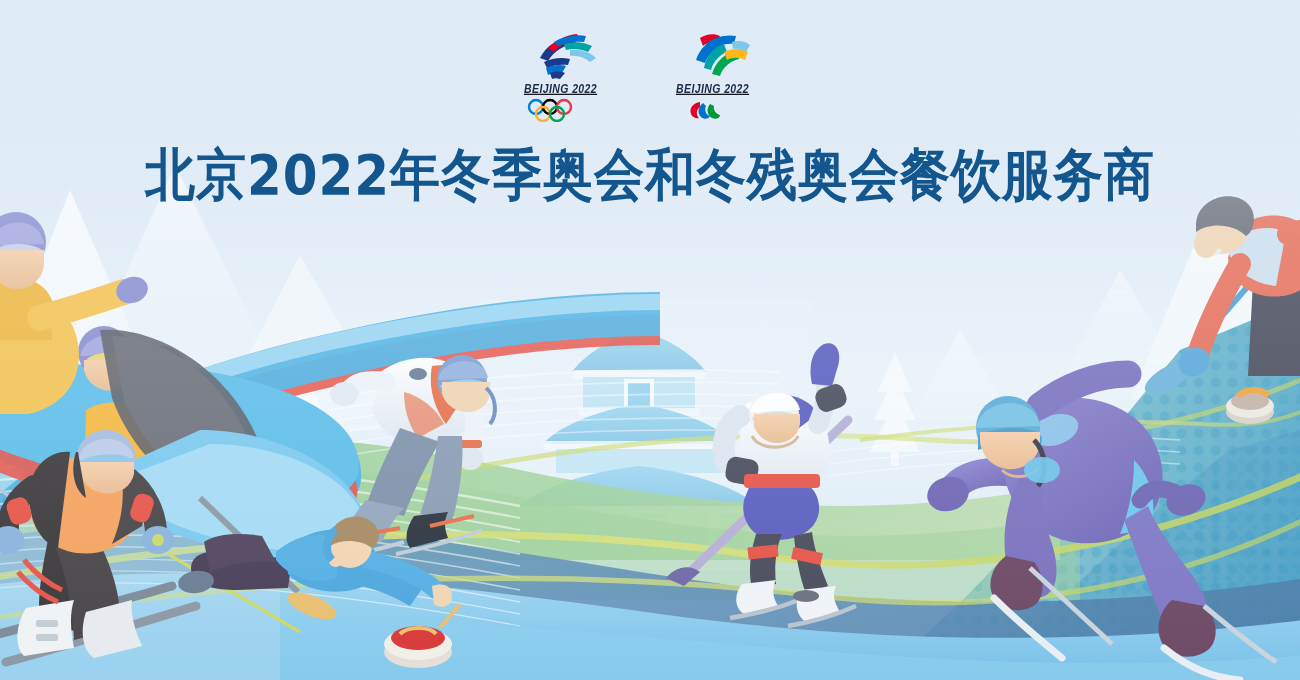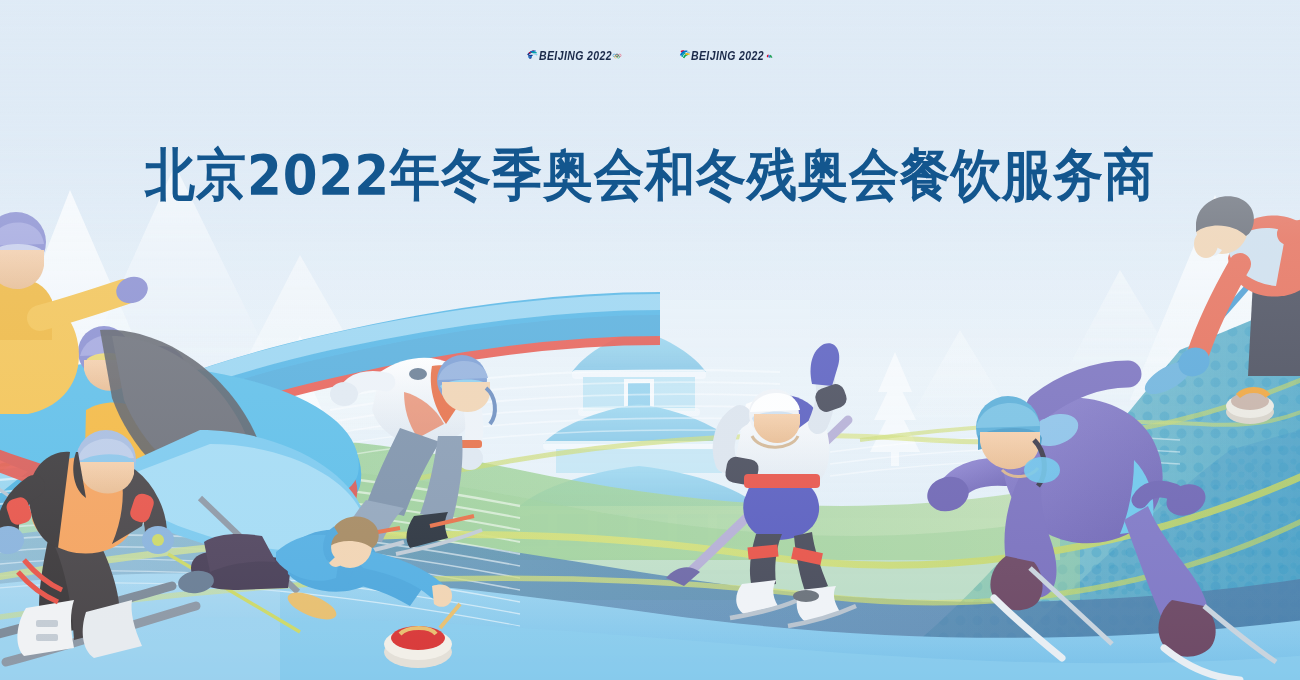--- a/index.html
+++ b/index.html
@@ -13,21 +13,21 @@
   }
   .lay{position:absolute;left:0;top:0;width:1300px;height:680px;}
   svg.lay{display:block;}
 
   
   #emblems{
     position:absolute;left:0;top:28px;width:1300px;height:92px;
     display:flex;justify-content:center;align-items:flex-start;gap:52px;
     z-index:40;
   }
-  .emblem{width:100px;display:flex;flex-direction:row;align-items:center;}
+  .emblem{width:100px;display:flex;flex-direction:column;align-items:flex-start;text-decoration:underline;}
   .emblem .mark{width:78px;height:52px;}
   .emblem .wm{
     font-family:"Liberation Sans",sans-serif;
     font-weight:bold;font-style:italic;
     font-size:10.5px;letter-spacing:.4px;color:#1b2a4a;
     margin-top:2px;white-space:nowrap;
     transform:scaleY(1.15);
   }
   .emblem .sub{margin-top:4px;height:24px;}
 

